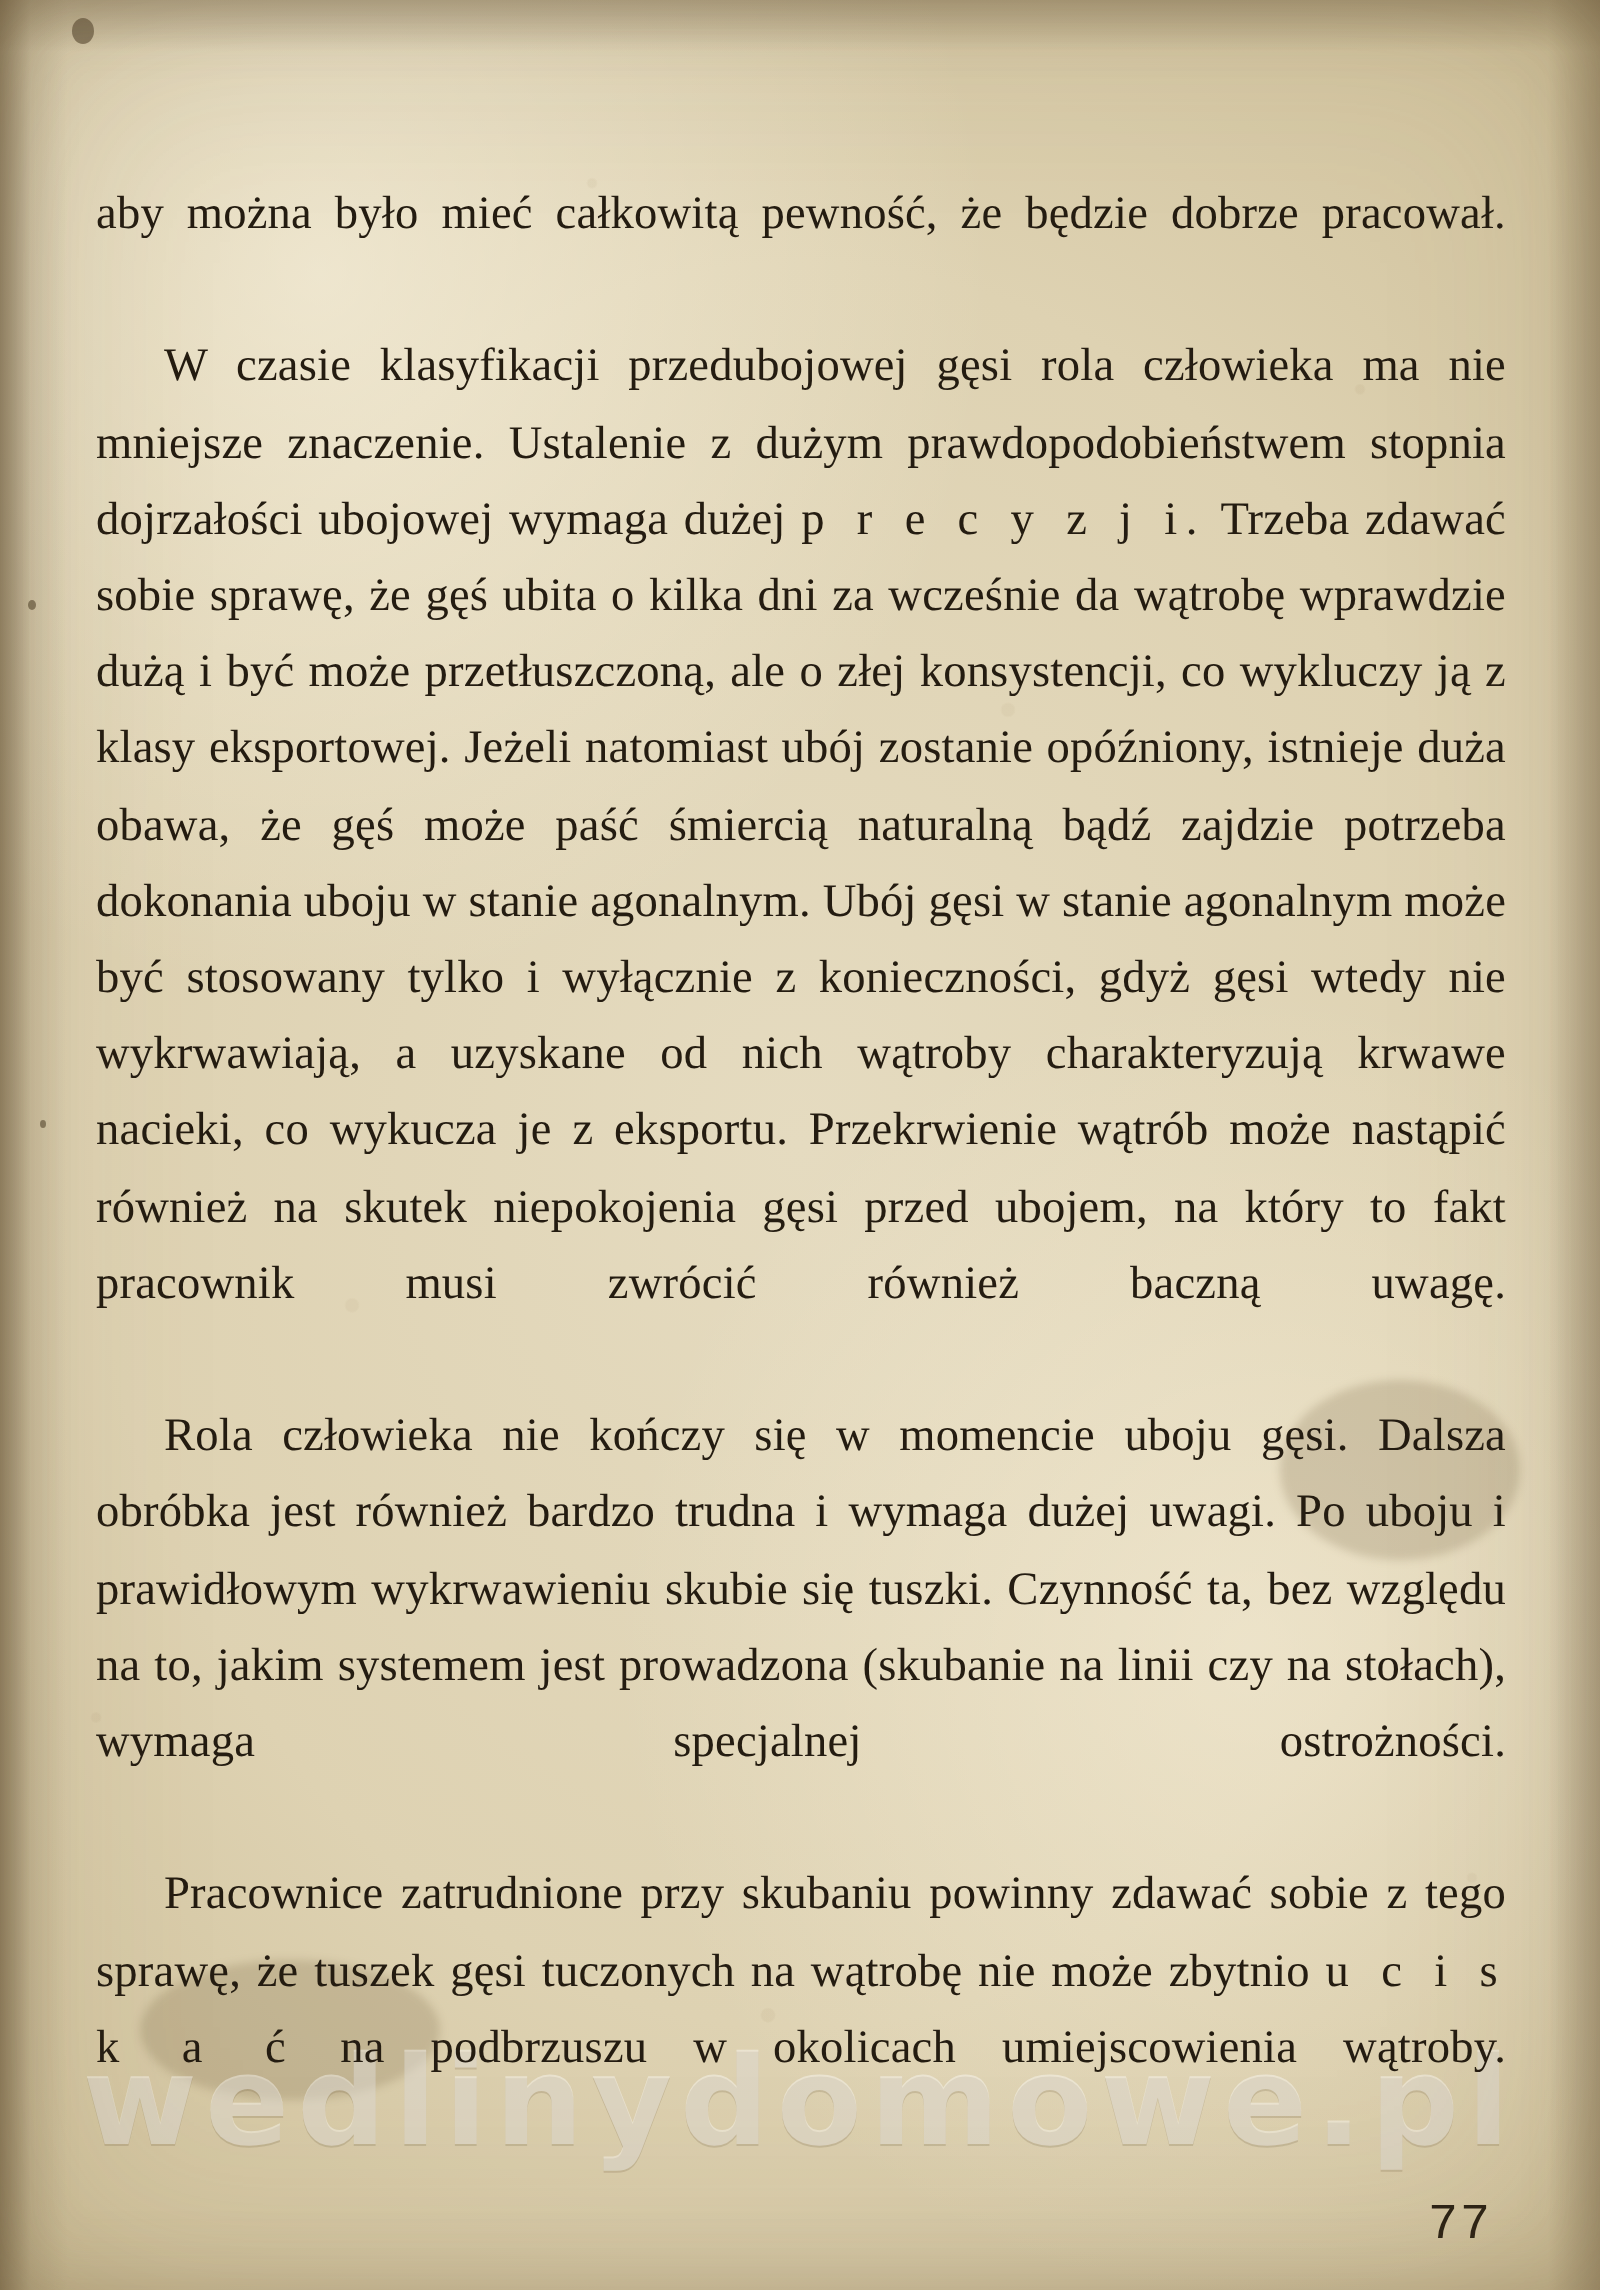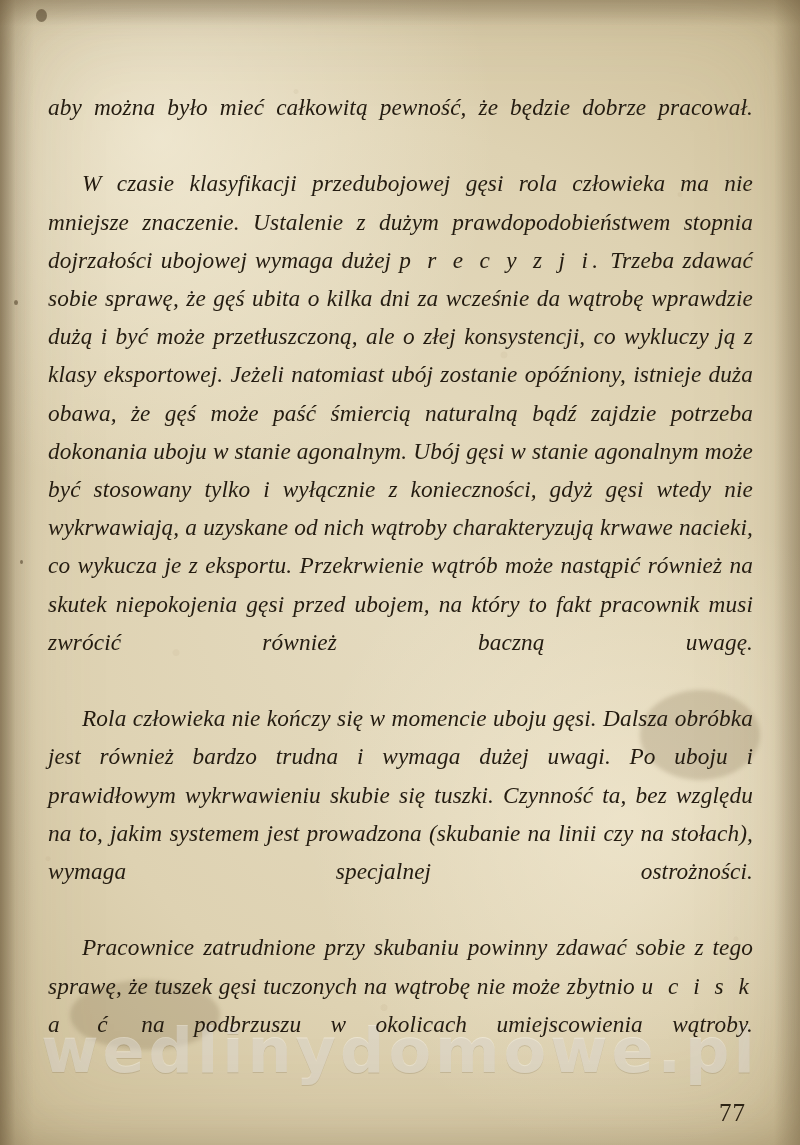--- a/index.html
+++ b/index.html
@@ -114,21 +114,20 @@
     position: absolute;
     left: 48px;
     top: 88px;
     width: 705px;
     color: #241c11;
     font-size: 23.3px;
     line-height: 38.2px;
     text-align: justify;
     text-justify: inter-word;
     letter-spacing: 0.1px;
-    font-style: italic;
   }
   .text-block p {
     margin: 0;
   }
   .indent {
     text-indent: 34px;
   }
   
   .text-block p::after {
     content: "";
@@ -137,21 +136,21 @@
   }
   .sp {
     letter-spacing: 4.2px;
   }
 
   
   .folio {
     position: absolute;
     right: 54px;
     bottom: 18px;
-    font-family: Liberation Serif, serif;
+    font-family: Liberation Mono, monospace;
     font-size: 25px;
     color: #2a2114;
     letter-spacing: 1px;
   }
 </style>
 </head>
 <body>
 
 <div class="page">
 

